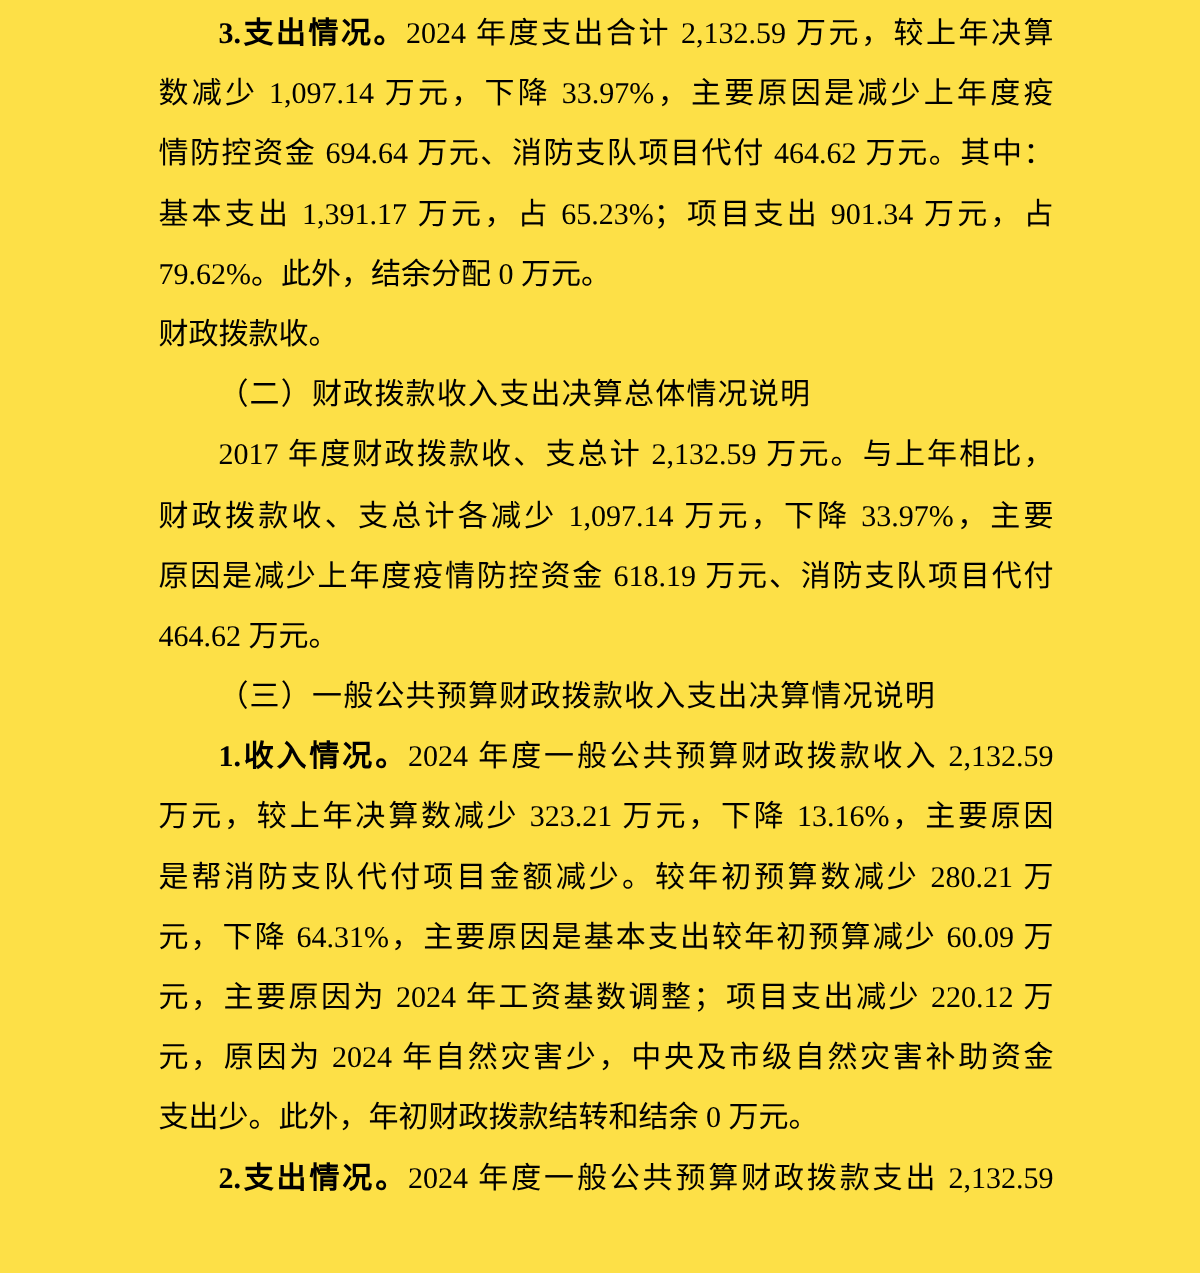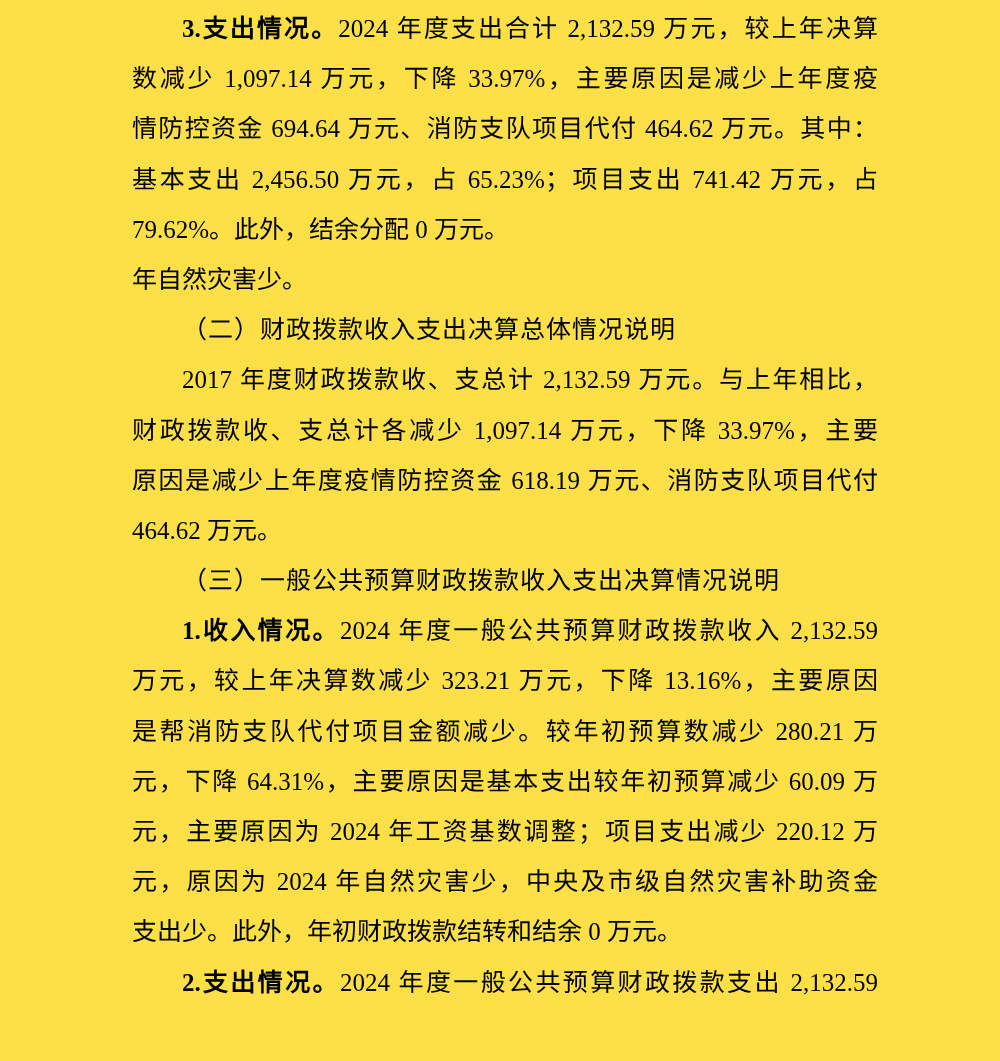--- a/index.html
+++ b/index.html
@@ -35,25 +35,25 @@
 </style>
 </head>
 <body>
 
 <div class="page">
   <main class="doc" id="doc">
       <div class="para body">
         <div class="line first"><span class="lead">3.支出情况。</span><span>2024 年度支出合计 2,132.59 万元，较上年决算</span></div>
         <div class="line">数减少 1,097.14 万元，下降 33.97%，主要原因是减少上年度疫</div>
         <div class="line">情防控资金 694.64 万元、消防支队项目代付 464.62 万元。其中：</div>
-        <div class="line">基本支出 2,456.50 万元，占 65.23%；项目支出 741.42 万元，占</div>
+        <div class="line">基本支出 1,391.17 万元，占 65.23%；项目支出 901.34 万元，占</div>
         <div class="line flush-left">79.62%。此外，结余分配 0 万元。</div>
       </div>
       <div class="para body">
-        <div class="line flush-left">年自然灾害少。</div>
+        <div class="line flush-left">财政拨款收。</div>
       </div>
       <div class="para heading">
         <div class="line first flush-left">（二）财政拨款收入支出决算总体情况说明</div>
       </div>
       <div class="para body">
         <div class="line first">2017 年度财政拨款收、支总计 2,132.59 万元。与上年相比，</div>
         <div class="line">财政拨款收、支总计各减少 1,097.14 万元，下降 33.97%，主要</div>
         <div class="line">原因是减少上年度疫情防控资金 618.19 万元、消防支队项目代付</div>
         <div class="line flush-left">464.62 万元。</div>
       </div>

